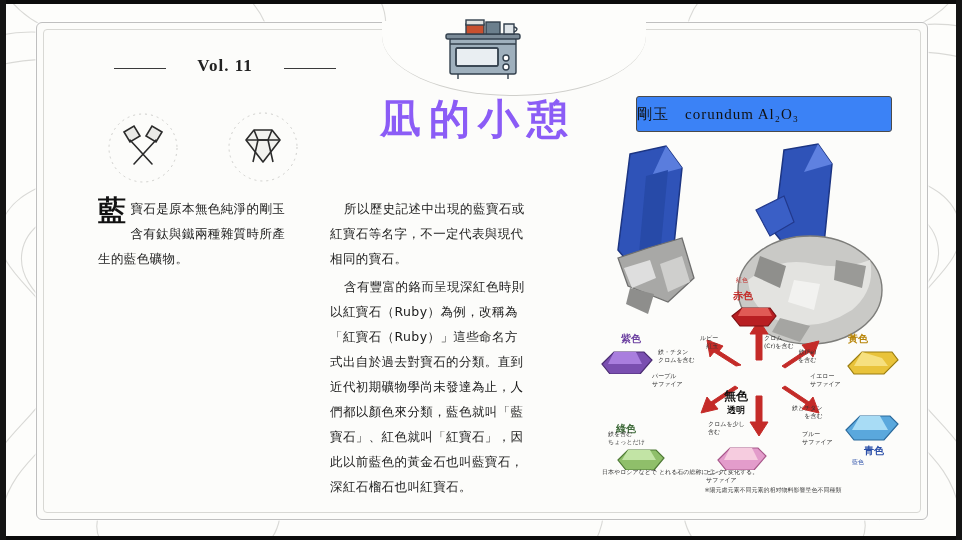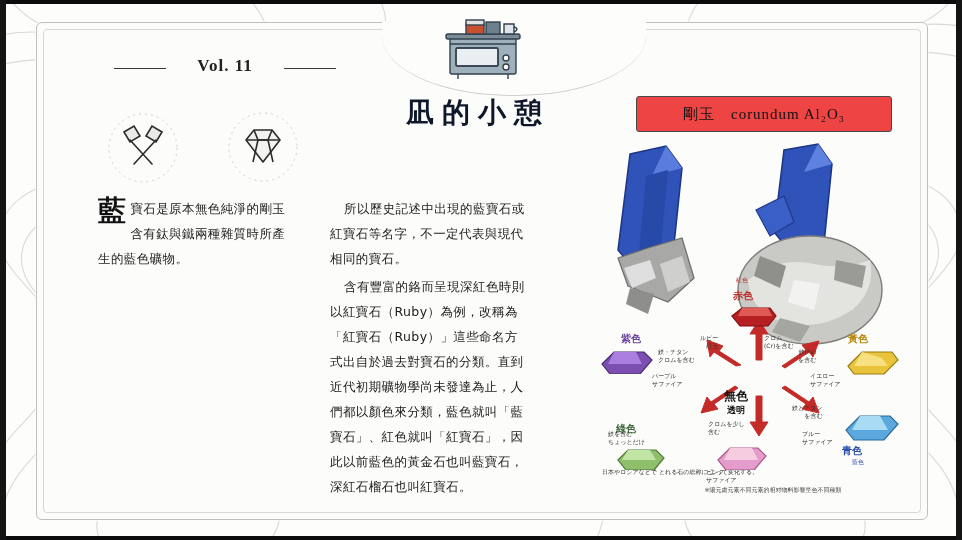--- a/index.html
+++ b/index.html
@@ -59,34 +59,34 @@
   .column .txt{
     font-family:"Liberation Serif", serif;
     font-size:14px;letter-spacing:6px;color:#222;
   }
   .column .rule{position:absolute;top:10px;height:1px;background:#3a3a3a;width:46px;}
   .column .rule.l{left:-4px;}
   .column .rule.r{right:-4px;}
 
   .formula-box{
     position:absolute;right:70px;top:96px;width:254px;height:34px;
-    border:1px solid #4a4a4a;border-radius:3px;background:#ef4444;
-    display:flex;align-items:center;justify-content:center;z-index:5;
+    border:1px solid #4a4a4a;border-radius:3px;background:#3b82f6;
+    display:flex;align-items:center;justify-content:flex-start;z-index:5;
   }
   .formula-box .txt{
     font-family:"Liberation Serif", serif;font-size:15px;color:#111;letter-spacing:1px;
   }
 
   
   .title-wrap{
     position:absolute;left:345px;top:98px;width:266px;text-align:center;z-index:6;
   }
   .title-main{
     font-family:"DejaVu Sans", sans-serif;
-    font-size:28px;font-weight:bold;letter-spacing:8px;color:#0f172a;
+    font-size:41px;font-weight:bold;letter-spacing:8px;color:#8b5cf6;
     line-height:1.05;
   }
   .title-sub{
     font-family:"Liberation Serif", serif;
     font-size:11px;letter-spacing:1px;color:#4a4a4a;margin-top:6px;
   }
 
   
   .stove{position:absolute;left:428px;top:18px;width:120px;height:62px;z-index:7;}
 
@@ -324,21 +324,21 @@
       <g>
           <path d="M4 16 l10 -10 h28 l8 8 l-10 12 h-28z" fill="#8fbf6a" stroke="#4f7a36" stroke-width="1.2"></path>
           <path d="M14 6 l-6 10 h34 l-6 -10z" fill="#c2e4a5"></path>
         </g>
     </svg>
     <div class="dg-sub" style="left:6px;top:200px;">日本やロシアなどで
 とれる石の総称に
 よって変化する。</div>
 
     
-    <div class="dg-label" style="left:246px;top:176px;color:#2b4fa8;">青色</div>
+    <div class="dg-label" style="left:268px;top:176px;color:#2b4fa8;">青色</div>
     <div class="dg-sub" style="left:256px;top:190px;color:#2b4fa8;">藍色</div>
     <svg style="position:absolute;left:244px;top:140px" width="64" height="34">
       <g>
           <path d="M6 22 l14 -14 h30 l8 8 l-14 16 h-30z" fill="#5aa8dd" stroke="#2b6a9c" stroke-width="1.2"></path>
           <path d="M20 8 l-8 14 h36 l-8 -14z" fill="#a8dcf5"></path>
         </g>
     </svg>
     <div class="dg-sub" style="left:196px;top:136px;text-align:right;">鉄とチタン<br>を含む</div>
     <div class="dg-sub" style="left:206px;top:162px;">ブルー<br>サファイア</div>
 

